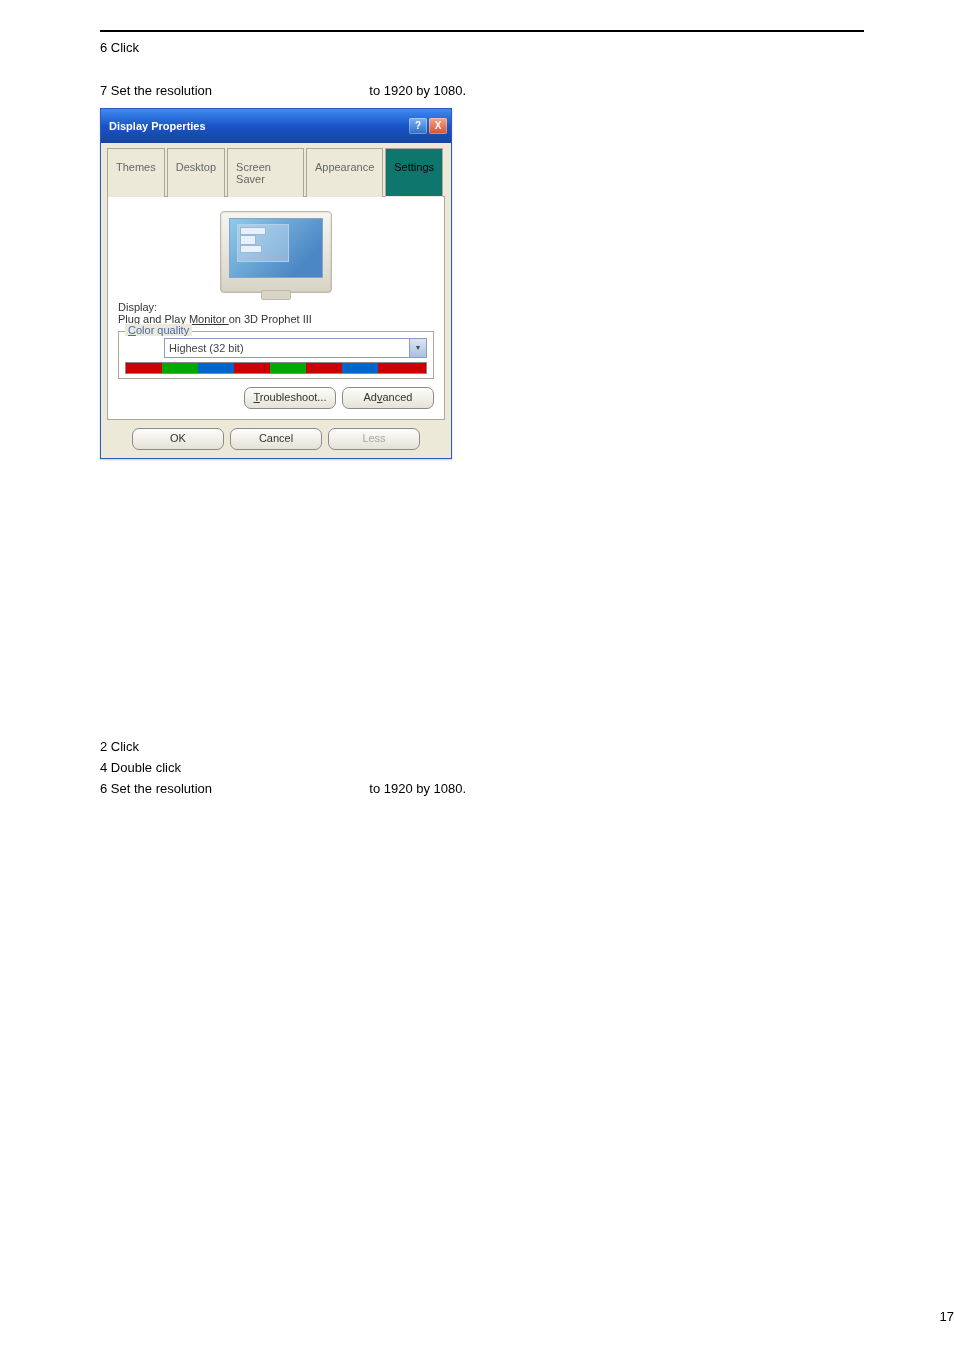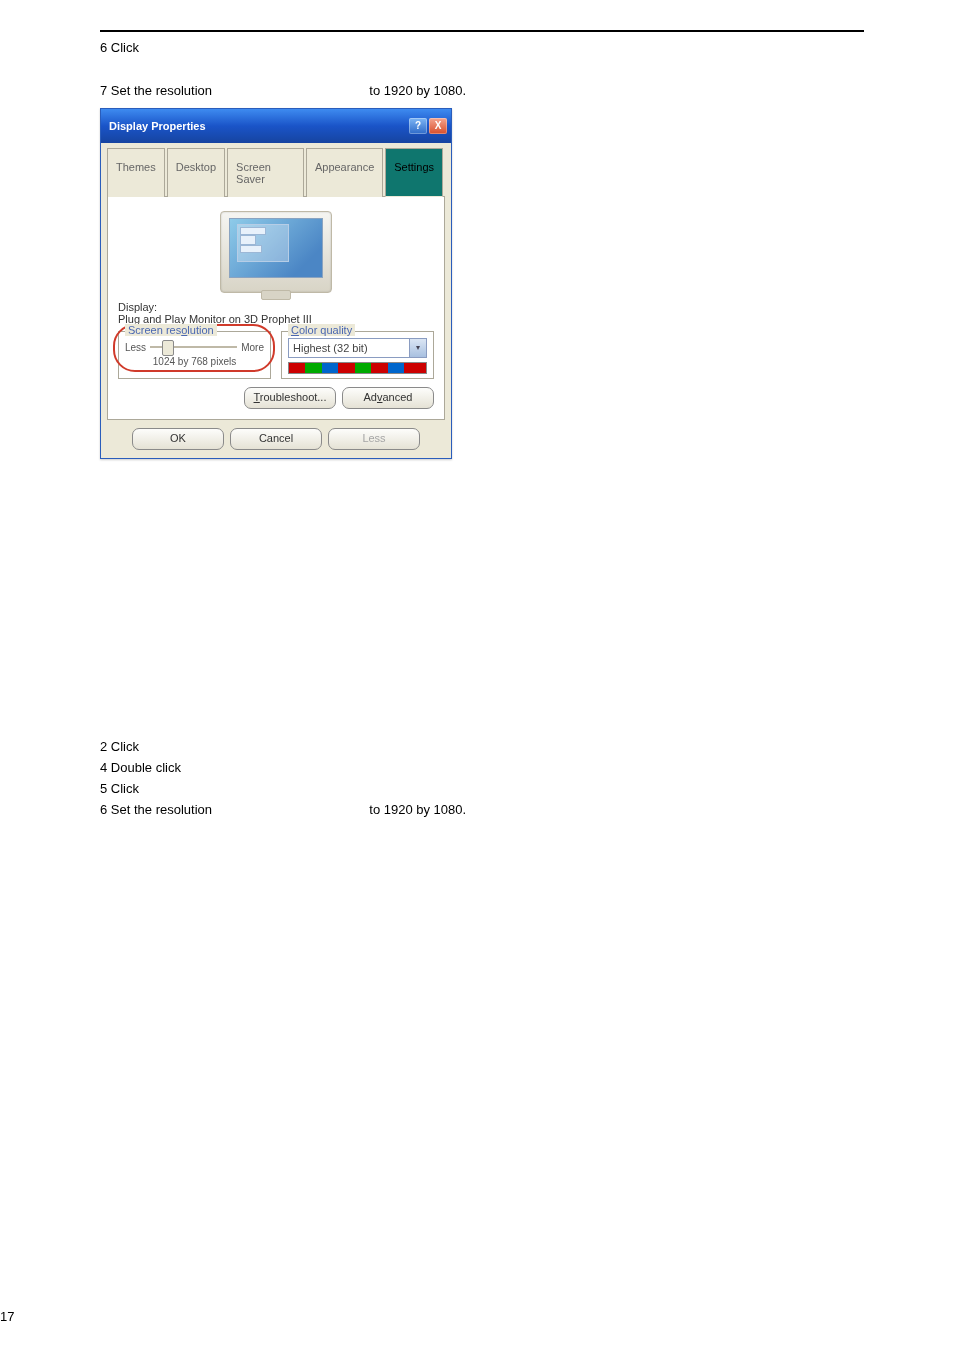--- a/index.html
+++ b/index.html
@@ -222,20 +222,21 @@
     margin-top: 2px;
   }
   .combo {
     border: 1px solid #8a9cc1;
     background: #fff;
     height: 18px;
     display: flex;
     align-items: center;
     font-size: 11px;
     color: #444;
+    margin-left: 39px;
   }
   .combo .ctext { flex:1; padding: 0 4px; }
   .combo .cbtn {
     width: 16px; height: 100%;
     background: linear-gradient(to bottom,#dbe6f4,#a8c0e0);
     border-left: 1px solid #8a9cc1;
     text-align: center;
     font-size: 8px;
     color: #445;
     line-height: 18px;
@@ -280,21 +281,21 @@
     padding: 6px 0 8px 0;
     background:#ece9d8;
   }
 
   .lower-list {
     margin-top: 280px;
   }
   .lower-list .step-line { margin: 6px 0; }
 
   .page-num {
-    text-align: left;
+    text-align: right;
     font-size: 13px;
     width: 100%;
     position: absolute;
     bottom: 26px;
     left: 0;
   }
 </style>
 </head>
 <body>
 
@@ -334,35 +335,20 @@
               </div>
             </div>
           </div>
 
           <div class="disp-label">Display:</div>
           <div class="disp-label">
             <span>Plug and Play </span><span class="underline">Monitor </span><span>on 3D Prophet III</span>
           </div>
 
           <div class="groups">
-            <div class="groupbox" style="position:relative;">
-              <div class="res-circle"></div>
-              <span class="legend">
-                <span>Screen res</span><span class="underline">o</span><span>lution</span>
-              </span>
-              <div class="slider-row">
-                <span>Less</span>
-                <div class="slider">
-                  <div class="track"></div>
-                  <div class="thumb"></div>
-                </div>
-                <span>More</span>
-              </div>
-              <div class="res-value">1024 by 768 pixels</div>
-            </div>
 
             <div class="groupbox">
               <span class="legend">
                 <span class="underline">C</span><span>olor quality</span>
               </span>
               <div class="combo">
                 <span class="ctext">Highest (32 bit)</span>
                 <span class="cbtn">▾</span>
               </div>
               <div class="colorbar"></div>
@@ -383,21 +369,20 @@
         <div class="xp-btn">OK</div>
         <div class="xp-btn">Cancel</div>
         <div class="xp-btn disabled">Less</div>
       </div>
     </div>
   </div>
 
   <div class="lower-list">
     <div class="step-line">2 Click</div>
     <div class="step-line">4 Double click</div>
-    <div class="step-line">5 Click</div>
     <div class="step-line">
       <span>6 Set the resolution</span>
       <span class="step-gap"></span>
       <span>to 1920 by 1080.</span>
     </div>
   </div>
 
   <div class="page-num">17</div>
 </div>
 

